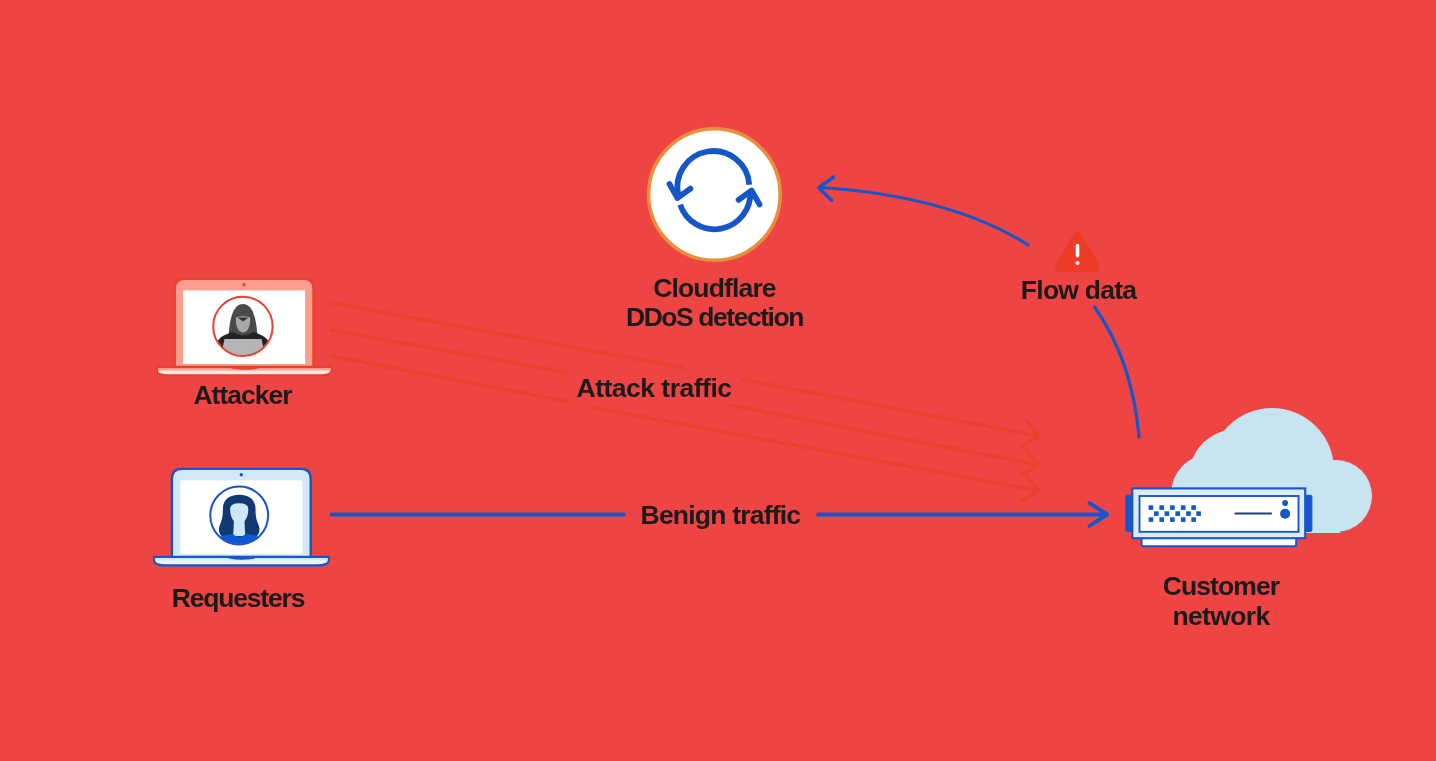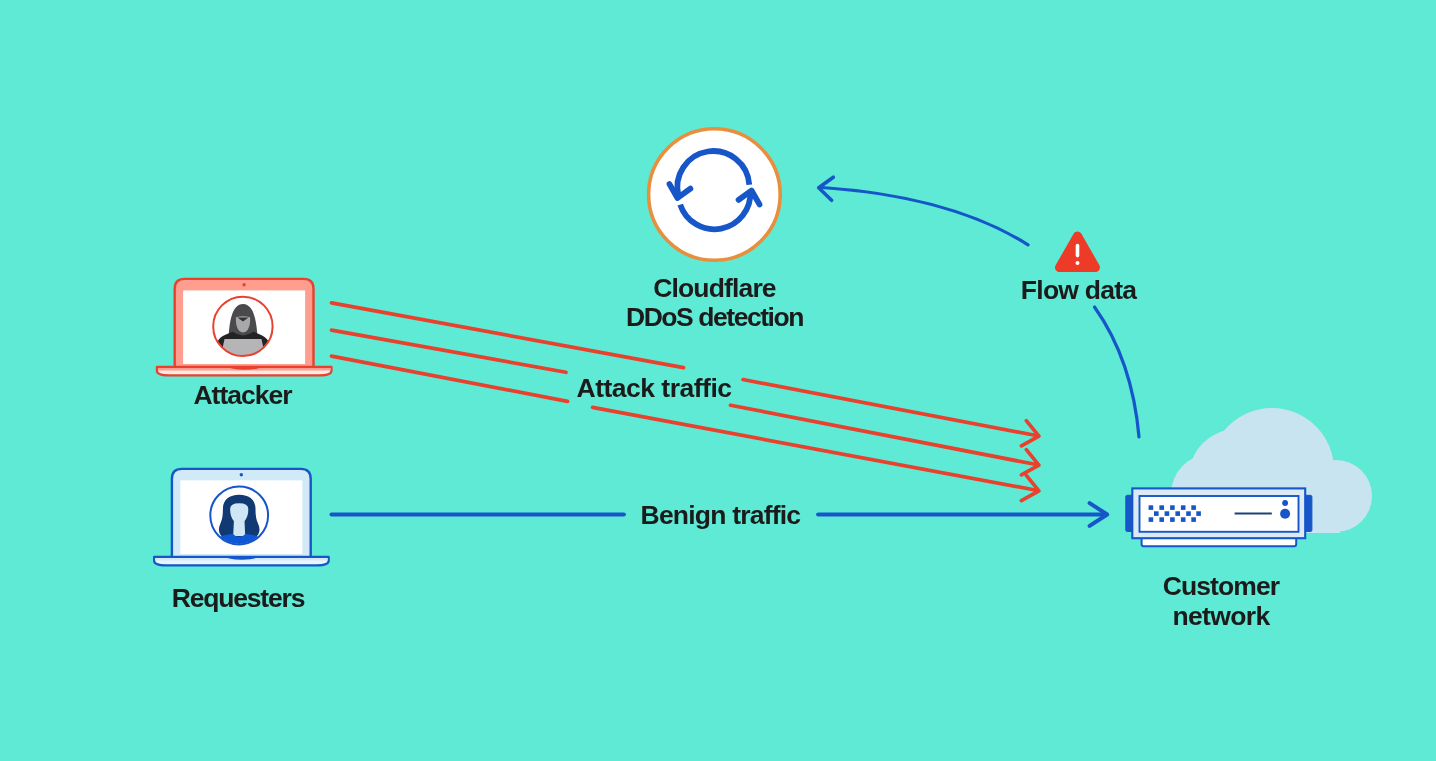--- a/index.html
+++ b/index.html
@@ -1,15 +1,15 @@
 <!DOCTYPE html>
 <html><head><meta charset="utf-8"><title>diagram</title>
 <style>
 html,body{margin:0;padding:0;background:#fff;}
-#stage{position:relative;width:1436px;height:761px;background:#5eead4;overflow:hidden;}
+#stage{position:relative;width:1436px;height:761px;background:#ef4444;overflow:hidden;}
 </style></head>
 <body>
 <div id="stage">
 <svg width="1436" height="761" viewBox="0 0 1436 761" style="position:absolute;top:0;left:0">
       <g fill="#c9e4f1">
         <circle cx="1272" cy="470" r="62"></circle>
         <circle cx="1211" cy="494" r="40"></circle>
         <circle cx="1237" cy="477" r="48"></circle>
         <circle cx="1336" cy="496" r="36"></circle>
         <rect x="1205" y="480" width="135" height="53"></rect>

